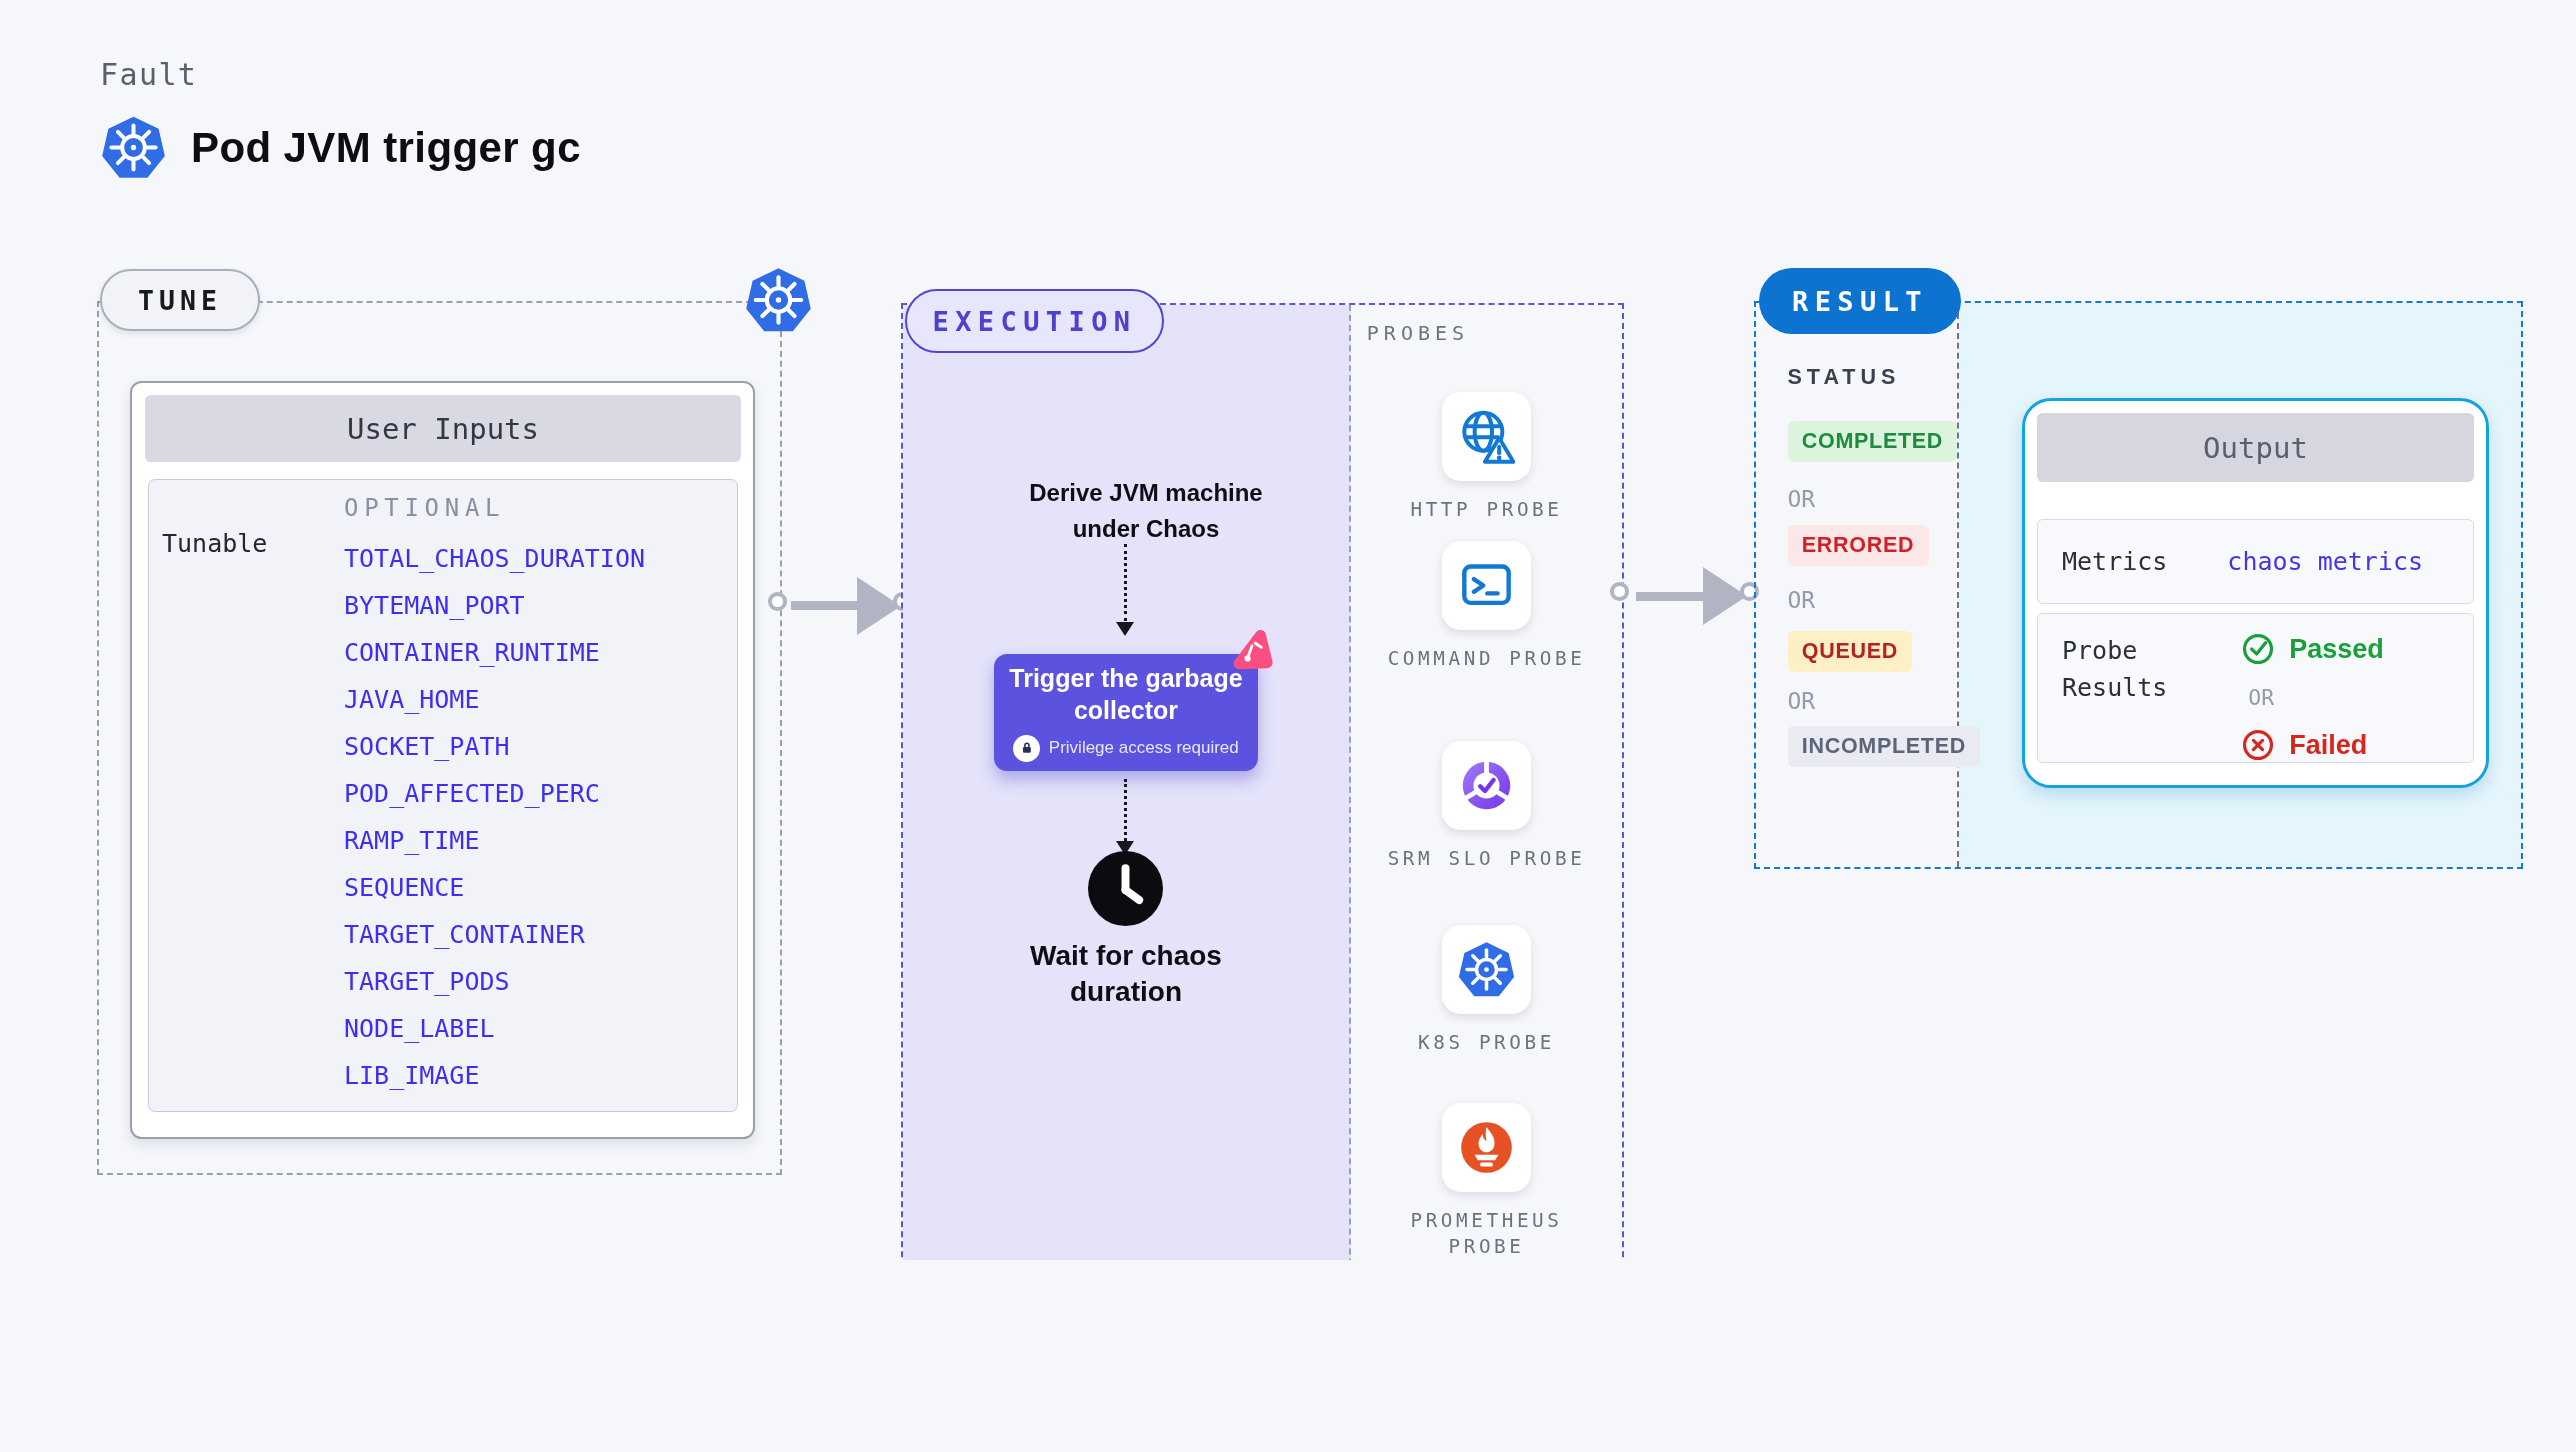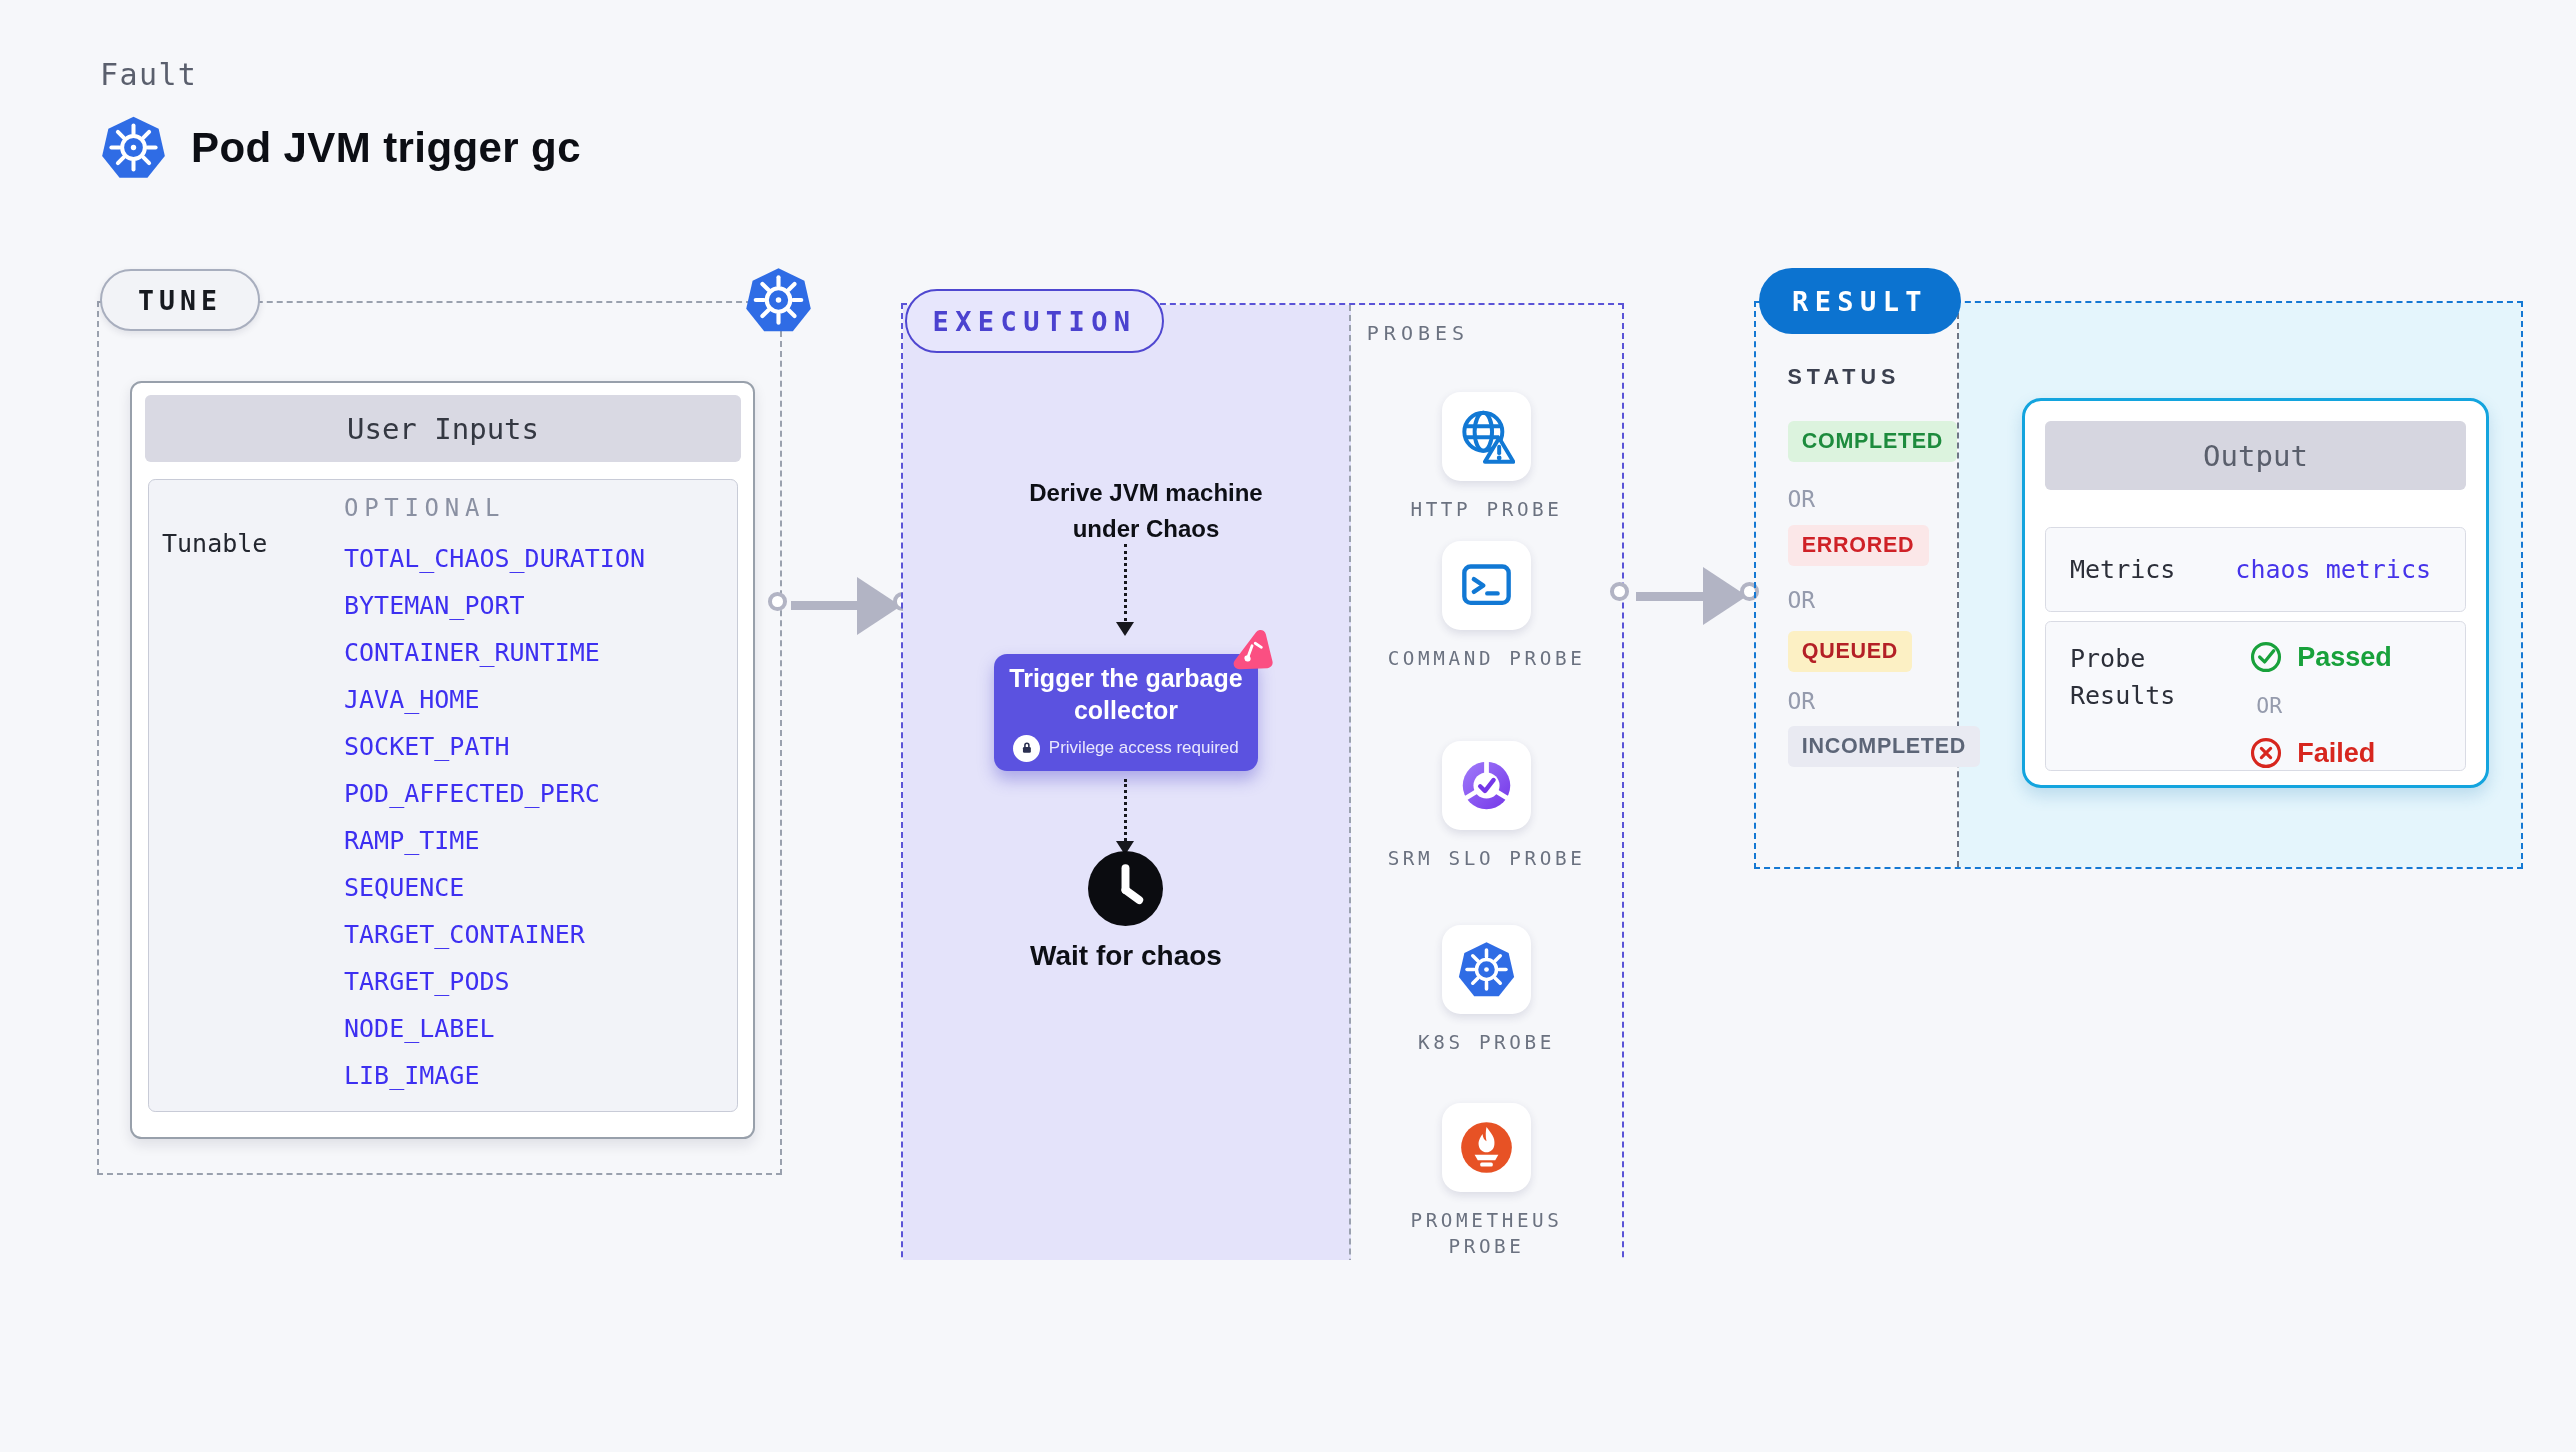--- a/index.html
+++ b/index.html
@@ -84,22 +84,22 @@
   .status-sep{ position:absolute; left:201px; top:0; height:100%; border-left:2.1px dashed #6e7585; }
   .cyan-zone{ position:absolute; left:203px; top:0; right:0; height:100%; background:#e4f5fc; }
   .status-label{ left:31.5px; top:62px; font-size:21.5px; font-weight:700; letter-spacing:5px; color:#3b404f; }
   .status-badge{ position:absolute; left:31.5px; font-size:21.5px; font-weight:700; letter-spacing:0.7px;
                  padding:7.9px 14.3px; border-radius:5.7px; }
   .sb0{ top:118px; } .sb1{ top:222px; } .sb2{ top:328px; } .sb3{ top:423px; }
   .or-label{ position:absolute; left:31.5px; font-size:23px; color:#959bad; }
   .or1{ top:183px; } .or2{ top:284px; } .or3{ top:385px; }
 
   .output-card{ left:2022px; top:398px; width:467px; height:390px; background:#ffffff;
-                border:3.6px solid #13a4de; border-radius:19px; box-shadow:0 7.2px 15.8px rgba(30,120,180,.20);
-                padding:20px; }
+                border:3.6px solid #13a4de; border-radius:29px; box-shadow:0 7.2px 15.8px rgba(30,120,180,.20);
+                padding:12px; }
   .output-header{ height:69px; background:#d6d6e0; border-radius:5.7px; display:flex; align-items:center;
                   justify-content:center; font-size:29px; color:#5a5f6c; }
   .row-box{ background:#f8f9fc; border:1.4px solid #d9dbe4; border-radius:5.7px; }
   .metrics-row{ margin-top:37px; height:85px; display:flex; align-items:center; padding:0 24px; }
   .metrics-label{ font-size:25px; color:#2c2f39; }
   .metrics-value{ font-size:25px; color:#4634ea; margin-left:60px; }
   .pr-row{ margin-top:8.6px; height:150px; display:flex; padding:18.6px 24px; }
   .pr-label{ font-size:25px; line-height:37px; color:#2c2f39; width:140px; }
   .pr-results{ margin-left:39px; display:flex; flex-direction:column; }
   .res-line{ display:flex; align-items:center; gap:14.3px; }
@@ -209,20 +209,21 @@
       <div class="abs dotline dot2"></div>
       <div class="abs dothead dot2h"></div>
 
       <svg class="abs clock" viewBox="0 0 104 104">
         <circle cx="52" cy="52" r="52" fill="#0b0c10"></circle>
         <line x1="52" y1="54" x2="52" y2="24" stroke="#ffffff" stroke-width="11" stroke-linecap="round"></line>
         <line x1="52" y1="54" x2="71" y2="68" stroke="#ffffff" stroke-width="11" stroke-linecap="round"></line>
       </svg>
       <div class="abs wait">
         <div>Wait for chaos</div>
+        <div>duration</div>
       </div>
     </div>
 
     <div class="probes-area">
       <div class="abs mono probes-label">PROBES</div>
 
       <div class="probe-item p1">
         <div class="probe-card">
           <svg width="57" height="57" viewBox="0 0 72 72">
             <g fill="none" stroke="#1178d4" stroke-width="5">

